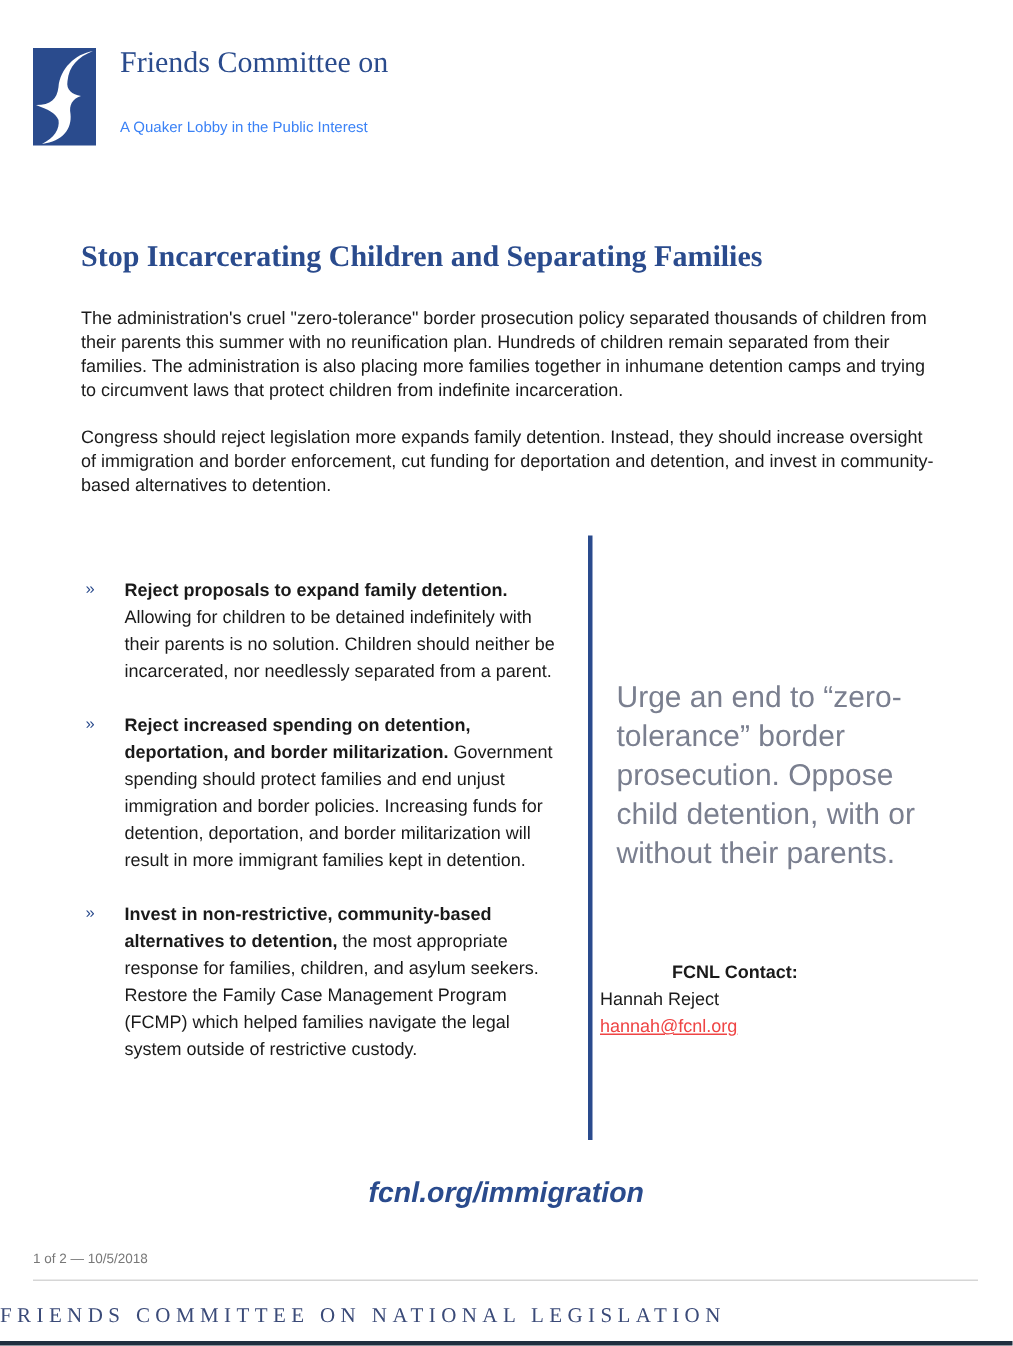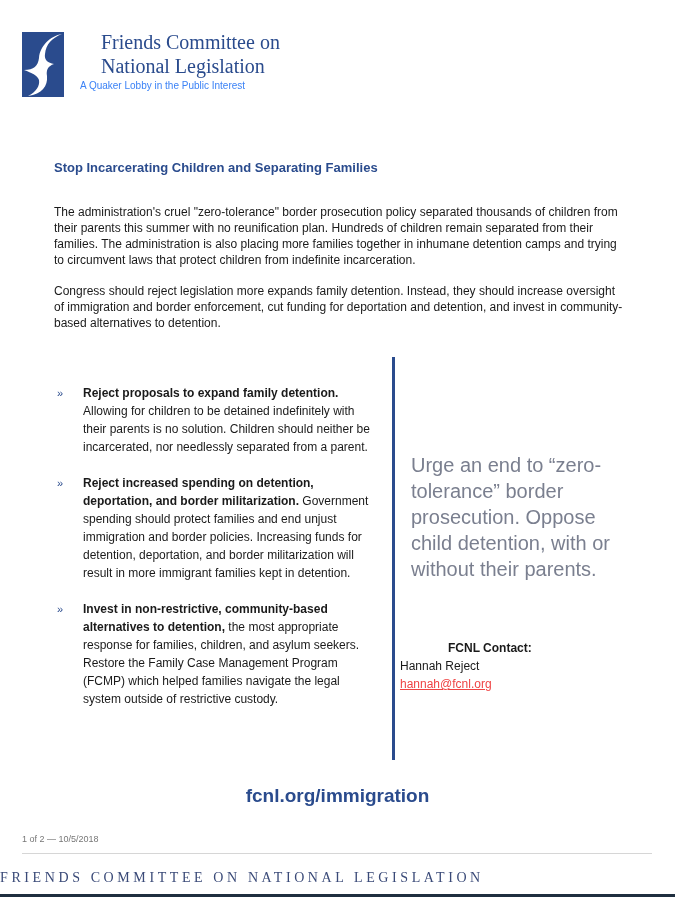--- a/index.html
+++ b/index.html
@@ -1,49 +1,48 @@
 <!DOCTYPE html>
 <html><head>
 <meta charset="utf-8">
 <style>
   html, body { margin: 0; padding: 0; background: #ffffff; }
   body { width: 675px; height: 897px; position: relative; overflow: hidden; font-family: "Liberation Sans", sans-serif; color: #1a1a1a; }
   .logo-box { position: absolute; left: 22px; top: 32px; width: 42px; height: 65px; background: #2a4b8d; overflow: hidden; }
   .logo-box svg { position: absolute; left: 0; top: 0; }
-  .org-name { position: absolute; left: 80px; top: 30px; font-family: "Liberation Serif", serif; font-size: 20px; line-height: 24px; color: #2a4b8d; margin-left: 21px; }
+  .org-name { position: absolute; left: 80px; top: 30px; font-family: "Liberation Serif", serif; font-size: 20px; line-height: 24px; color: #2a4b8d; }
   .org-tagline { position: absolute; left: 80px; top: 80px; font-size: 10px; color: #3b82f6; }
-  .title { position: absolute; left: 54px; top: 160px; font-size: 13px; font-weight: bold; color: #2a4b8d; margin: 0; }
+  .title { position: absolute; left: 54px; top: 160px; font-size: 20px; font-weight: bold; color: #2a4b8d; margin: 0; font-family: Liberation Serif, serif; }
   .intro { position: absolute; left: 54px; top: 204px; width: 570px; font-size: 12px; line-height: 16px; color: #1a1a1a; margin: 0; }
   .intro2 { top: 283px; }
   .bullets { position: absolute; left: 54px; top: 384px; width: 320px; }
   .bullet { position: relative; padding-left: 29px; font-size: 12px; line-height: 18px; margin-bottom: 18px; }
   .bullet .mark { position: absolute; left: 3px; top: 0; color: #2a4b8d; font-size: 11px; }
   .bullet b { font-weight: bold; }
   .vline { position: absolute; left: 392px; top: 357px; width: 3px; height: 403px; background: #2a4b8d; }
   .pull-quote { position: absolute; left: 400px; top: 441px; width: 230px; font-size: 20px; line-height: 26px; color: #7a7f8f; margin: 11px; }
   .contact { position: absolute; left: 400px; top: 639px; font-size: 12px; line-height: 18px; }
   .contact .label { font-weight: bold; padding-left: 48px; }
   .contact a { color: #ef4444; text-decoration: underline; }
-  .url { position: absolute; left: 0; width: 675px; top: 785px; text-align: center; font-size: 19px; font-weight: bold; color: #2a4b8d; }
+  .url { position: absolute; left: 0; width: 675px; top: 785px; text-align: center; font-size: 19px; font-weight: bold; color: #2a4b8d; font-style: italic; }
   .pagenum { position: absolute; left: 22px; top: 834px; font-size: 9px; color: #777; }
   .hr { position: absolute; left: 22px; top: 853px; width: 630px; height: 1px; background: #d6d6d6; }
   .footer-org { position: absolute; left: 0; width: 675px; top: 870px; text-align: left; font-family: "Liberation Serif", serif; font-size: 14px; letter-spacing: 3.6px; color: #3a4a78; }
   .bottom-bar { position: absolute; left: 0; top: 894px; width: 675px; height: 3px; background: #1f2f3f; }
 </style>
 </head>
 <body>
 
 <div class="logo-box">
   <svg width="42" height="65" viewBox="0 0 42 65">
     <path d="M40 2 C 28 4, 18 14, 17 26 C 16 34, 12 38, 2 38 C 10 41, 15 43, 17 48 C 18 54, 14 60, 6 64 C 20 62, 26 54, 25 44 C 24 38, 26 34, 32 32 C 26 31, 22 28, 23 22 C 24 12, 30 6, 40 2 Z" fill="#ffffff"></path>
   </svg>
 </div>
 <div class="org-name">
   <div>Friends Committee on</div>
-  <div>National Legislation</div>
 </div>
 <div class="org-tagline">A Quaker Lobby in the Public Interest</div>
 
 <h1 class="title">Stop Incarcerating Children and Separating Families</h1>
 
 <p class="intro">The administration's cruel "zero-tolerance" border prosecution policy separated thousands of children from their parents this summer with no reunification plan. Hundreds of children remain separated from their families. The administration is also placing more families together in inhumane detention camps and trying to circumvent laws that protect children from indefinite incarceration.</p>
 <p class="intro intro2">Congress should reject legislation more expands family detention. Instead, they should increase oversight of immigration and border enforcement, cut funding for deportation and detention, and invest in community-based alternatives to detention.</p>
 
 <div class="bullets">
   <div class="bullet">

